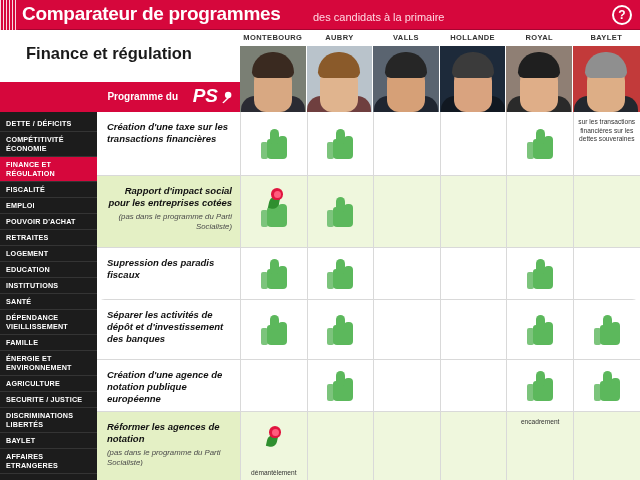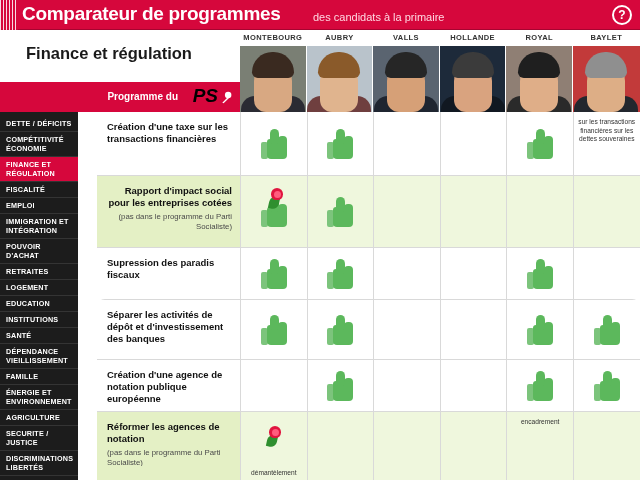--- a/index.html
+++ b/index.html
@@ -131,34 +131,34 @@
     background: #d6073c;
   }
   .ps-band .lbl {
     position: absolute; right: 62px; top: 9px;
     color: #ffffff;
     font-size: 10px;
     font-weight: bold;
   }
   .ps-band .ps {
     position: absolute; right: 22px; top: 3px;
-    color: #000000;
+    color: #ffffff;
     font-size: 19px;
     font-weight: bold;
     font-style: italic;
   }
   .ps-rose {
     position: absolute; right: 6px; top: 9px;
     width: 13px; height: 13px;
   }
 
   
   .sidebar {
     position: absolute; left: 0; top: 112px;
-    width: 78px; height: 368px;
+    width: 97px; height: 368px;
     background: #1c1c1c;
     padding-top: 4px;
   }
   .side-item {
     color: #ffffff;
     font-size: 7.2px;
     font-weight: bold;
     letter-spacing: .2px;
     padding: 3px 5px 3px 6px;
     line-height: 9px;
@@ -180,20 +180,21 @@
     border-bottom: 1px solid #d9d9d9;
     position: relative;
   }
   .row.alt .rowlabel { background: #e4f0c5; }
   .row.alt .cell { background: #eff7dd; }
   .rowlabel {
     width: 143px;
     background: #ffffff;
     padding: 9px 8px 6px 10px;
     position: relative;
+    font-style: italic;
   }
   .rowlabel .t {
     font-size: 9.5px;
     font-weight: bold;
     color: #111111;
     line-height: 12px;
   }
   .rowlabel .s {
     font-size: 7.8px;
     color: #4a4a4a;
@@ -372,21 +373,20 @@
         </div>
       </div>
     </div>
 
   <div class="sidebar">
       <div class="side-item">DETTE / DÉFICITS</div>
       <div class="side-item">COMPÉTITIVITÉ ÉCONOMIE</div>
       <div class="side-item active">FINANCE ET RÉGULATION</div>
       <div class="side-item">FISCALITÉ</div>
       <div class="side-item">EMPLOI</div>
-      <div class="side-item">IMMIGRATION ET INTÉGRATION</div>
       <div class="side-item">POUVOIR D'ACHAT</div>
       <div class="side-item">RETRAITES</div>
       <div class="side-item">LOGEMENT</div>
       <div class="side-item">EDUCATION</div>
       <div class="side-item">INSTITUTIONS</div>
       <div class="side-item">SANTÉ</div>
       <div class="side-item">DÉPENDANCE VIEILLISSEMENT</div>
       <div class="side-item">FAMILLE</div>
       <div class="side-item">ÉNERGIE ET ENVIRONNEMENT</div>
       <div class="side-item">AGRICULTURE</div>

